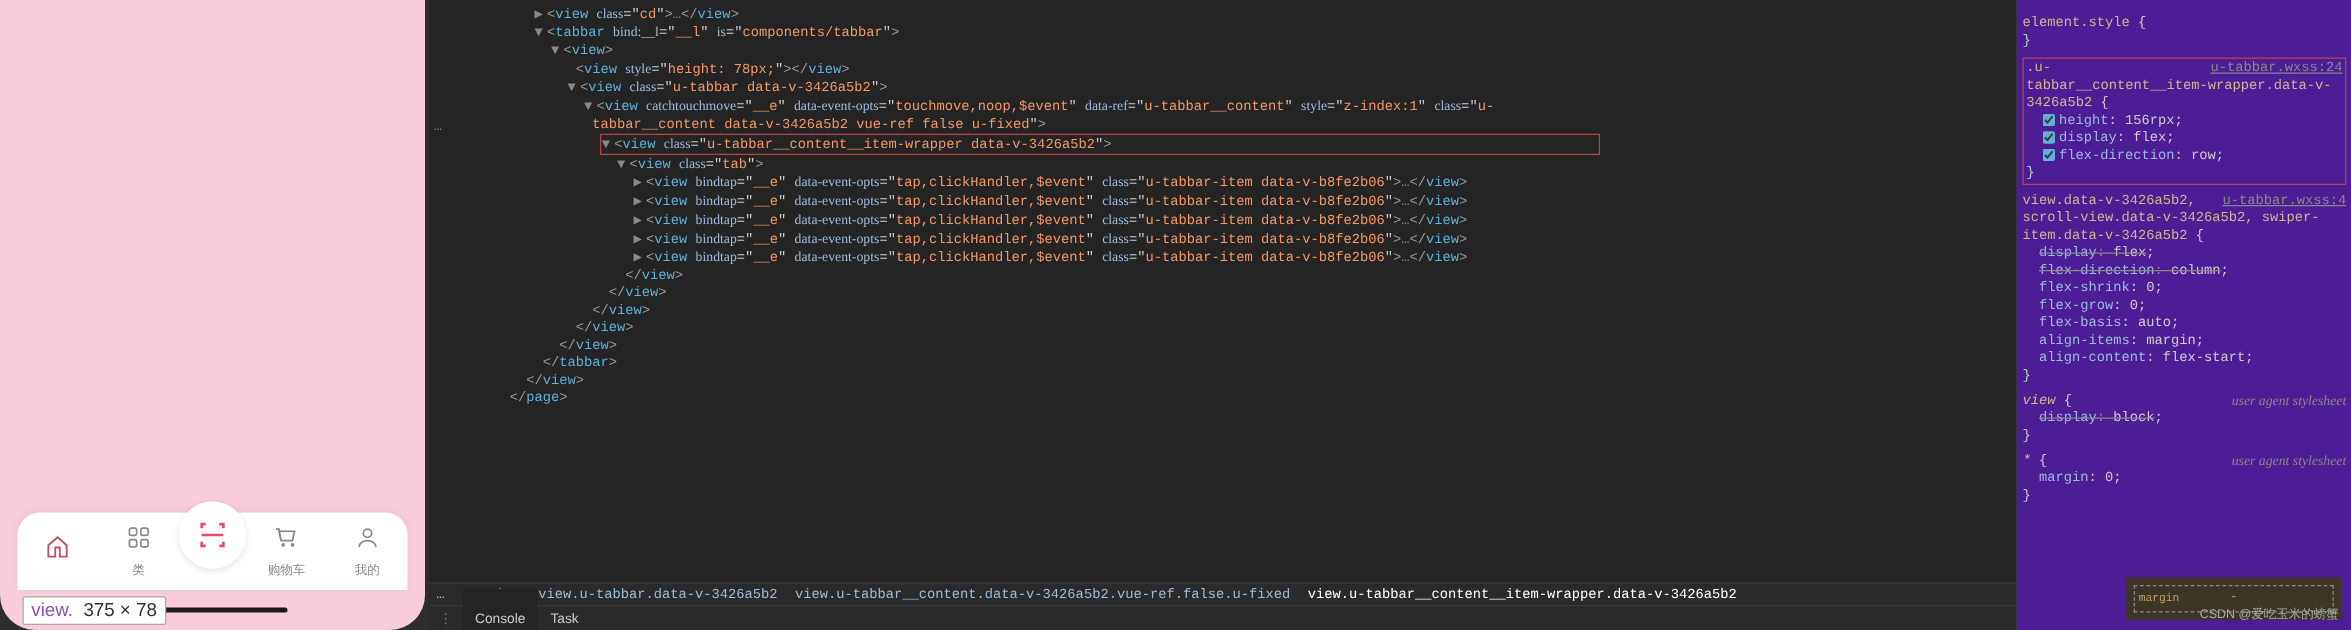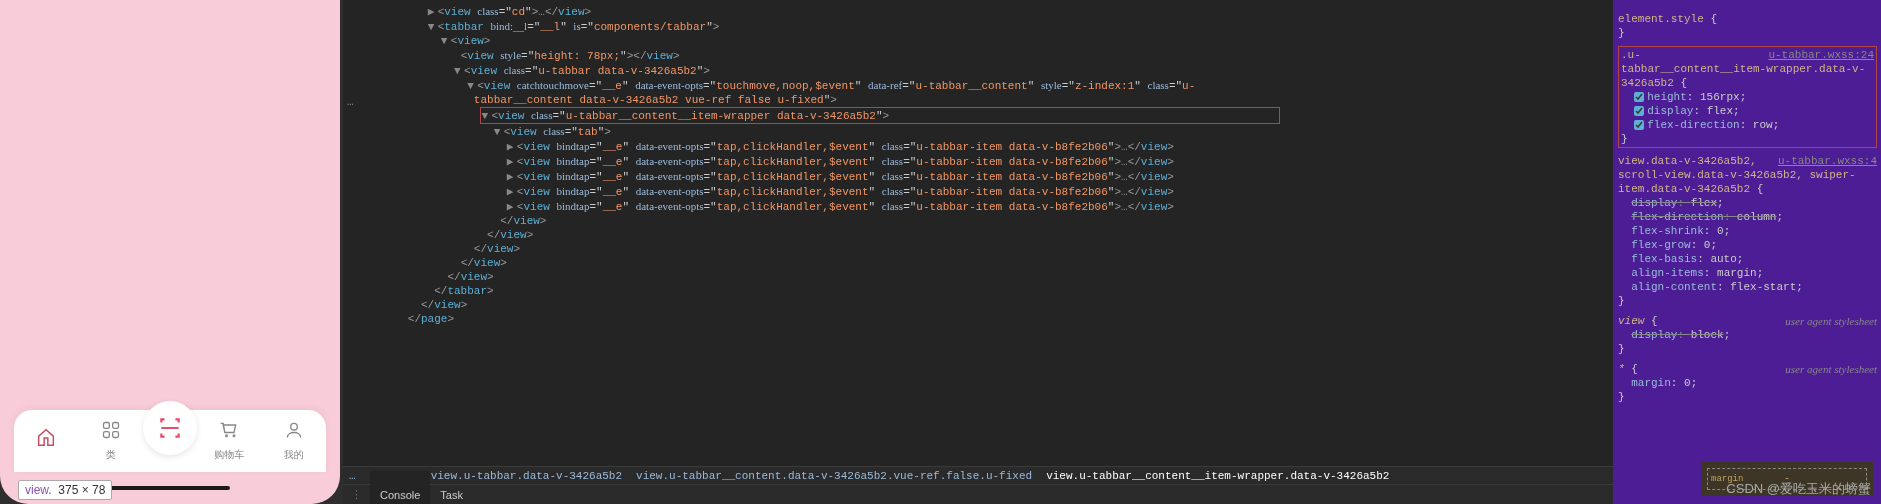--- a/index.html
+++ b/index.html
@@ -69,21 +69,21 @@
       height: 4px;
       background: #1a1a1a;
       border-radius: 2px;
     }
     .size-tooltip {
       position: absolute;
       bottom: 4px;
       left: 18px;
       background: #fff;
       color: #333;
-      font-size: 12px;
+      font-size: 15px;
       padding: 2px 6px;
       border: 1px solid #aaa;
       border-radius: 2px;
       font-family: sans-serif;
     }
     .size-tooltip .v { color: #8b53b5; }
     
     
     .dom-panel {
       flex: 1;
@@ -187,21 +187,21 @@
     }
     .box-model .dash { border: 1px dashed #888; position:absolute; inset:6px; }
     .box-model .label { position:absolute; left:10px; top:10px; font-size:9px;}
     
     .watermark {
       position: fixed;
       bottom: 6px;
       right: 10px;
       color: #aaa;
       font-family: sans-serif;
-      font-size: 13px;
+      font-size: 10px;
       z-index: 999;
     }
     .chk { margin-right:3px; accent-color:#5db0d7; width:10px; height:10px; vertical-align:middle;}
   </style>
 </head>
 <body>
 
 <div class="phone-preview">
   <div class="tabbar-bottom">
     <div class="tab-item active">

